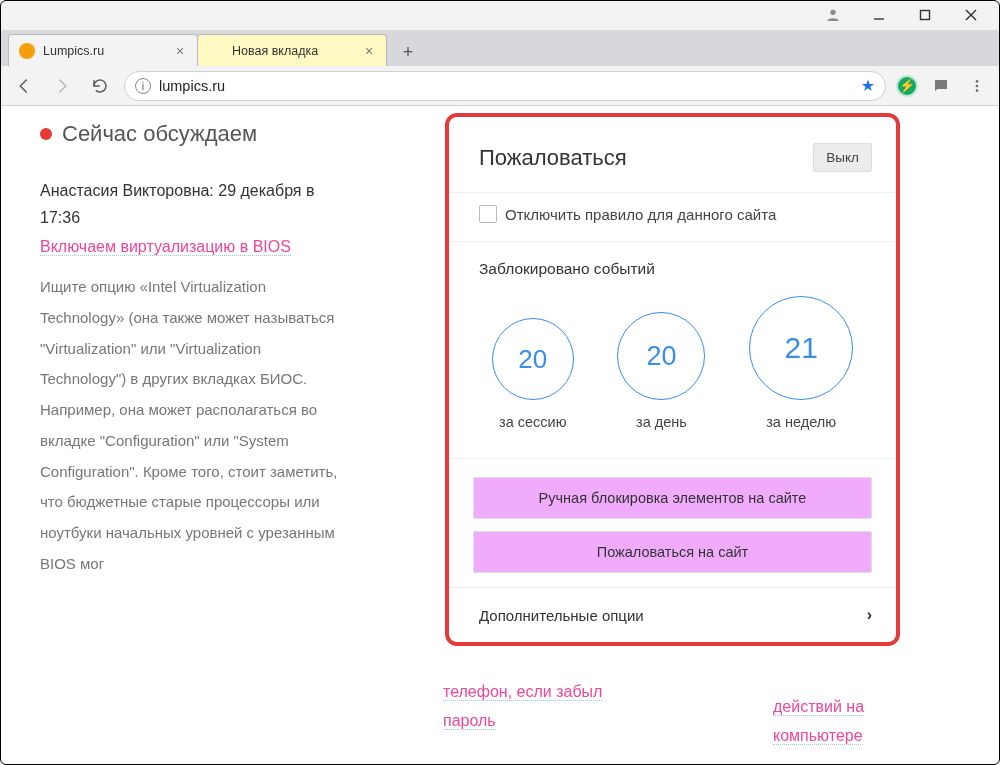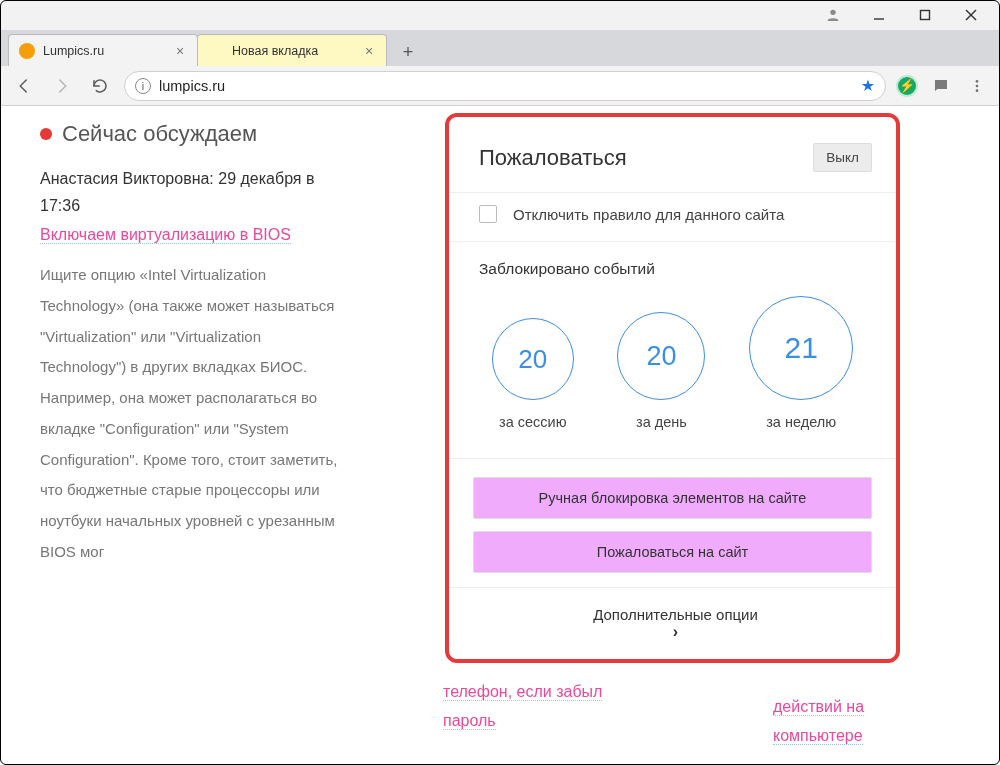--- a/index.html
+++ b/index.html
@@ -29,53 +29,53 @@
 .nav-svg { width:18px; height:18px; stroke:#5c5c5c; stroke-width:2; fill:none; stroke-linecap:round; stroke-linejoin:round;}
 .addr-field { flex:1; height:30px; background:#fff; border:1px solid #d0d0d0; border-radius:15px; display:flex; align-items:center; padding:0 10px; font-size:14.5px; color:#222;}
 .addr-field .info-icon { width:16px; height:16px; border:1px solid #888; border-radius:50%; display:flex; align-items:center; justify-content:center; font-size:11px; color:#666; margin-right:8px;}
 .addr-field .star { margin-left:auto; color:#1a73e8; font-size:16px;}
 .ext-icon { width:22px; height:22px; border-radius:50%; background:#17a864; display:flex; align-items:center; justify-content:center; color:#fff; font-size:13px; font-weight:bold; border:2px solid #bfe8d6;}
 .icon-btn { width:26px; height:26px; display:flex; align-items:center; justify-content:center; color:#6f6f6f;}
 
 
 .page { position: relative; padding: 15px 40px; height: calc(765px - 30px - 36px - 40px); overflow:hidden; background:#fff;}
 .sidebar { width: 300px; }
-.heading-row { display:flex; align-items:center; gap:10px; margin-bottom: 18px; text-align: center;}
+.heading-row { display:flex; align-items:center; gap:10px; margin-bottom: 30px; text-align: center;}
 .red-dot { width:12px; height:12px; background:#e53935; border-radius:50%;}
 .heading { font-size:22px; color:#555; font-weight:400;}
 .author { font-size:16px; color:#333; line-height:1.7; margin-bottom:2px;}
 .link { color:#ec4899; font-size:16px; line-height:1.8; border-bottom:1px dotted #9ec6ec; display:inline;}
 .body-text { font-size:15px; color:#777; line-height:2.05; margin-top:10px;}
 
 .bg-links { position:absolute; left:443px; bottom:14px; font-size:16px; color:#1e78d6;}
 .bg-links .col { position:absolute; width:200px; line-height:1.6;}
 .bg-links .col.a { left:0; bottom:15px;}
 .bg-links .col.b { left:330px; bottom:0;}
 
 
 .popup-wrap { position:absolute; left:445px; top:113px; width:455px; border:4px solid #e43a3a; border-radius:12px; background:#fff;}
 .popup-inner { padding-bottom: 4px; }
 .popup-head { display:flex; align-items:center; justify-content:space-between; padding: 26px 24px 20px 30px;}
 .popup-title { font-size:22px; color:#333;}
 .off-btn { background:#ececec; border:1px solid #ddd; padding:6px 12px; font-size:13.5px; color:#444; border-radius:2px;}
-.popup-row { padding: 12px 30px 18px; display:flex; align-items:center; gap:16px; border-top:1px solid #eee;}
+.popup-row { padding: 12px 30px 18px; display:flex; align-items:center; gap:8px; border-top:1px solid #eee;}
 .checkbox { width:18px; height:18px; border:1.5px solid #bbb; border-radius:2px; flex-shrink:0;}
 .popup-text { font-size:15px; color:#444;}
 .stats-section { border-top:1px solid #eee; padding: 18px 30px 20px;}
 .stats-title { font-size:15.5px; color:#333; margin-bottom: 14px;}
 .stats-row { display:flex; justify-content:space-around; align-items:flex-end; gap:18px; padding:4px 0 8px;}
 .stat { display:flex; flex-direction:column; align-items:center; gap:14px;}
 .circle { border:1.5px solid #3a8ee6; border-radius:50%; display:flex; align-items:center; justify-content:center; color:#3a8ee6;}
 .circle.s1 { width:82px; height:82px; font-size:26px;}
 .circle.s2 { width:88px; height:88px; font-size:27px;}
 .circle.s3 { width:104px; height:104px; font-size:30px;}
 .stat-label { font-size:14.5px; color:#444;}
 .actions-section { border-top:1px solid #eee; padding: 18px 24px 14px; display:flex; flex-direction:column; gap:12px;}
 .action-btn { border:1px solid #ddd; background:#f0abfc; padding:12px; font-size:14.5px; color:#333; border-radius:2px; text-align:center;}
-.more-row { border-top:1px solid #eee; padding: 18px 24px 14px 30px; display:flex; align-items:center; justify-content:space-between;flex-direction:column;}
+.more-row { border-top:1px solid #eee; padding: 18px 24px 14px 30px; display:flex; align-items:center; justify-content:space-between;}
 .more-text { font-size:15px; color:#333;}
 .chev { font-size:16px; color:#333; font-weight:bold;}
 </style>
 </head>
 <body>
 
 <div class="titlebar">
   <div class="user-icon">
     <svg viewBox="0 0 24 24" width="16" height="16" fill="#8a8a8a">
         <circle cx="12" cy="8" r="4"></circle>

